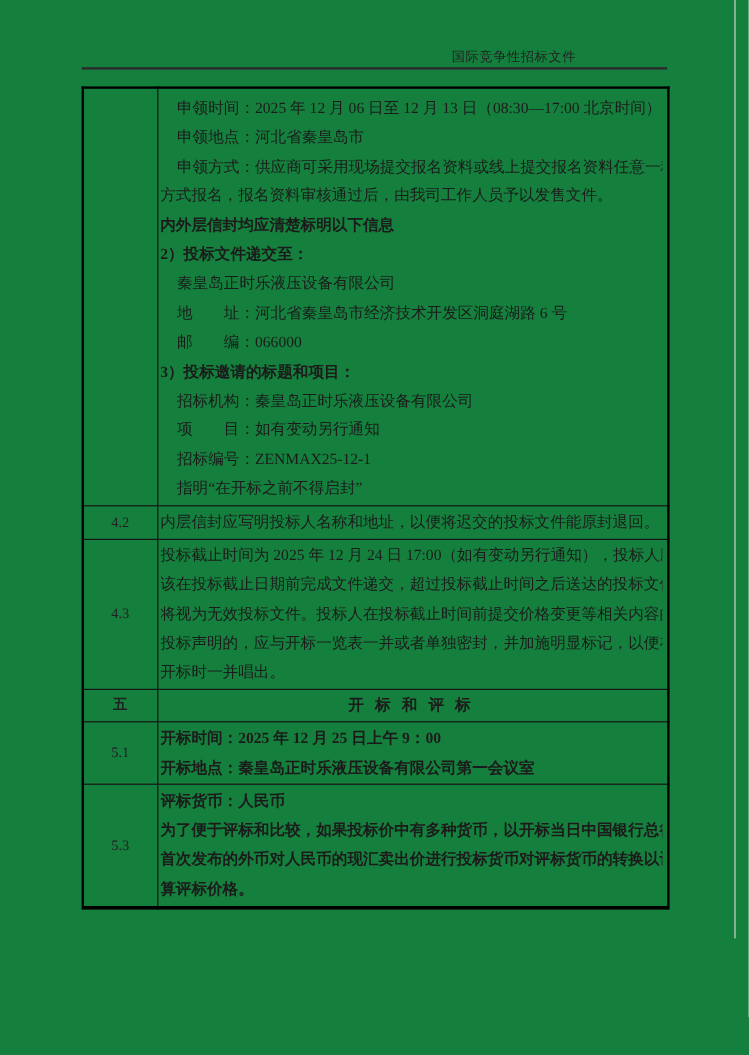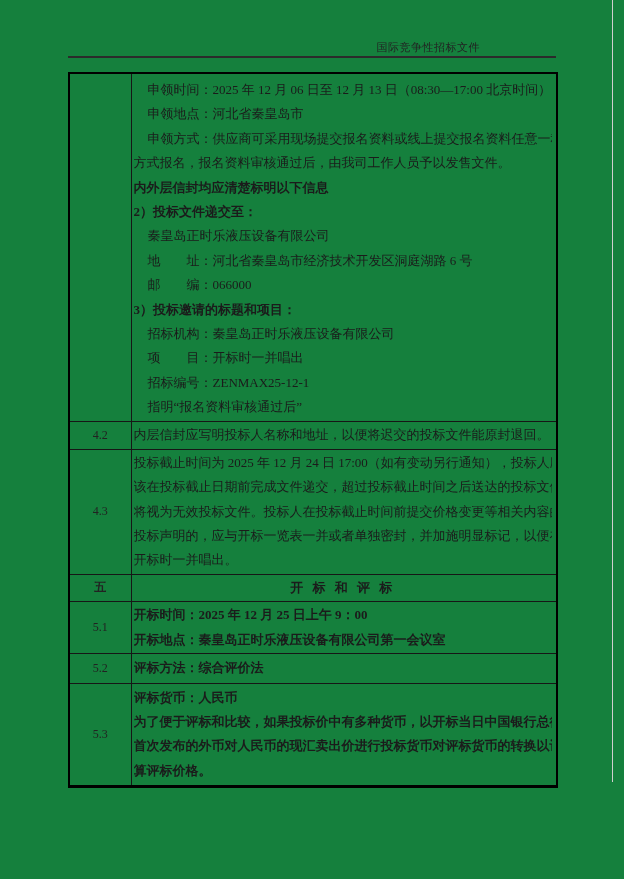--- a/index.html
+++ b/index.html
@@ -97,23 +97,23 @@
           <div class="ln ind">申领地点：河北省秦皇岛市</div>
           <div class="ln ind">申领方式：供应商可采用现场提交报名资料或线上提交报名资料任意一种</div>
           <div class="ln">方式报名，报名资料审核通过后，由我司工作人员予以发售文件。</div>
           <div class="ln b">内外层信封均应清楚标明以下信息</div>
           <div class="ln b">2）投标文件递交至：</div>
           <div class="ln ind">秦皇岛正时乐液压设备有限公司</div>
           <div class="ln ind">地　　址：河北省秦皇岛市经济技术开发区洞庭湖路 6 号</div>
           <div class="ln ind">邮　　编：066000</div>
           <div class="ln b">3）投标邀请的标题和项目：</div>
           <div class="ln ind">招标机构：秦皇岛正时乐液压设备有限公司</div>
-          <div class="ln ind">项　　目：开标时一并唱出</div>
+          <div class="ln ind">项　　目：如有变动另行通知</div>
           <div class="ln ind">招标编号：ZENMAX25-12-1</div>
-          <div class="ln ind">指明“报名资料审核通过后”</div>
+          <div class="ln ind">指明“在开标之前不得启封”</div>
         </td>
       </tr>
 
       <tr class="r1">
         <td class="num">4.2</td>
         <td class="content">
           <div class="ln">内层信封应写明投标人名称和地址，以便将迟交的投标文件能原封退回。</div>
         </td>
       </tr>
 
@@ -136,26 +136,20 @@
       </tr>
 
       <tr class="r4">
         <td class="num">5.1</td>
         <td class="content">
           <div class="ln b">开标时间：2025 年 12 月 25 日上午 9：00</div>
           <div class="ln b">开标地点：秦皇岛正时乐液压设备有限公司第一会议室</div>
         </td>
       </tr>
 
-      <tr class="r5">
-        <td class="num">5.2</td>
-        <td class="content">
-          <div class="ln b">评标方法：综合评价法</div>
-        </td>
-      </tr>
 
       <tr class="r6">
         <td class="num">5.3</td>
         <td class="content">
           <div class="ln b">评标货币：人民币</div>
           <div class="ln b">为了便于评标和比较，如果投标价中有多种货币，以开标当日中国银行总行</div>
           <div class="ln b">首次发布的外币对人民币的现汇卖出价进行投标货币对评标货币的转换以计</div>
           <div class="ln b">算评标价格。</div>
         </td>
       </tr>

